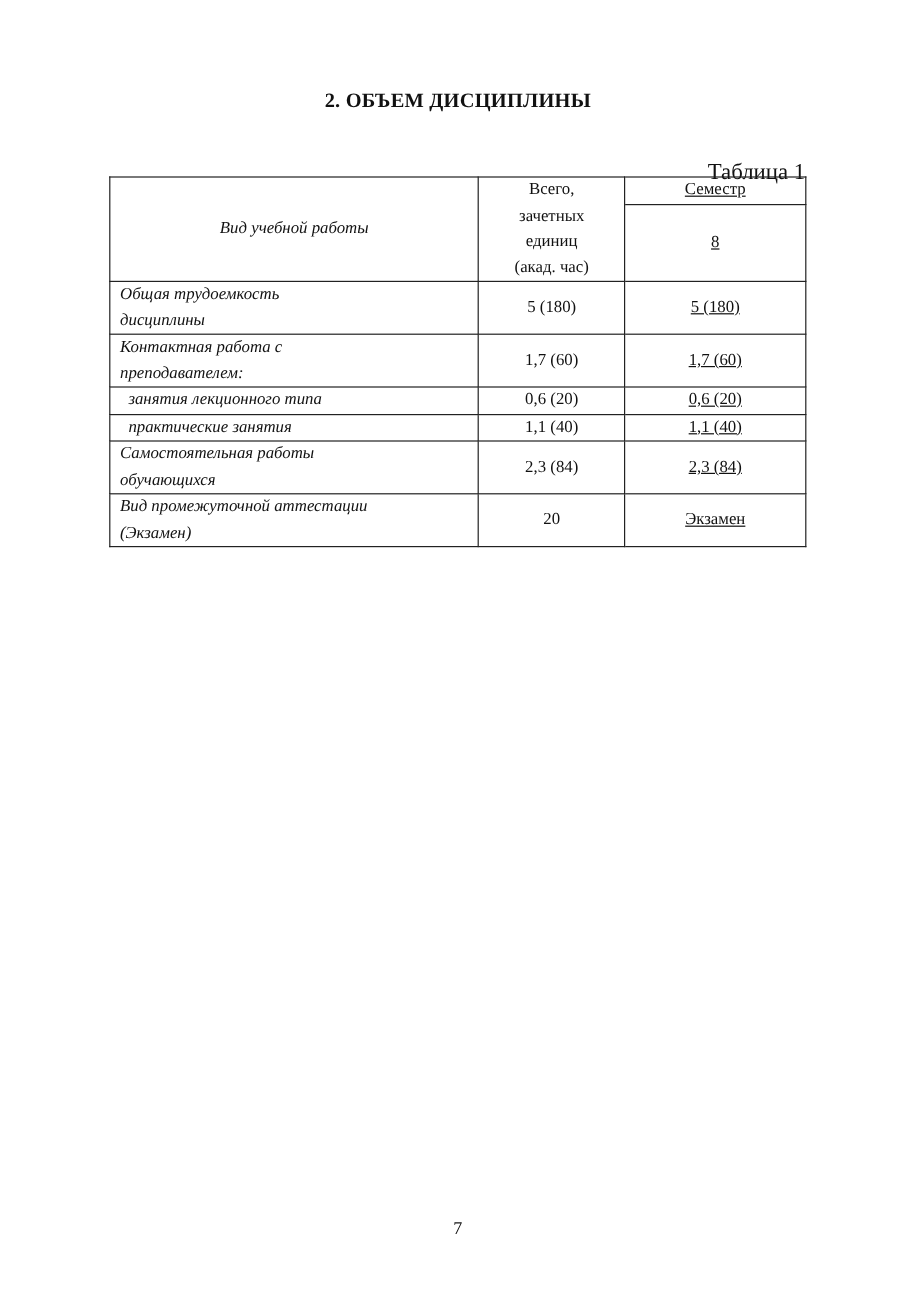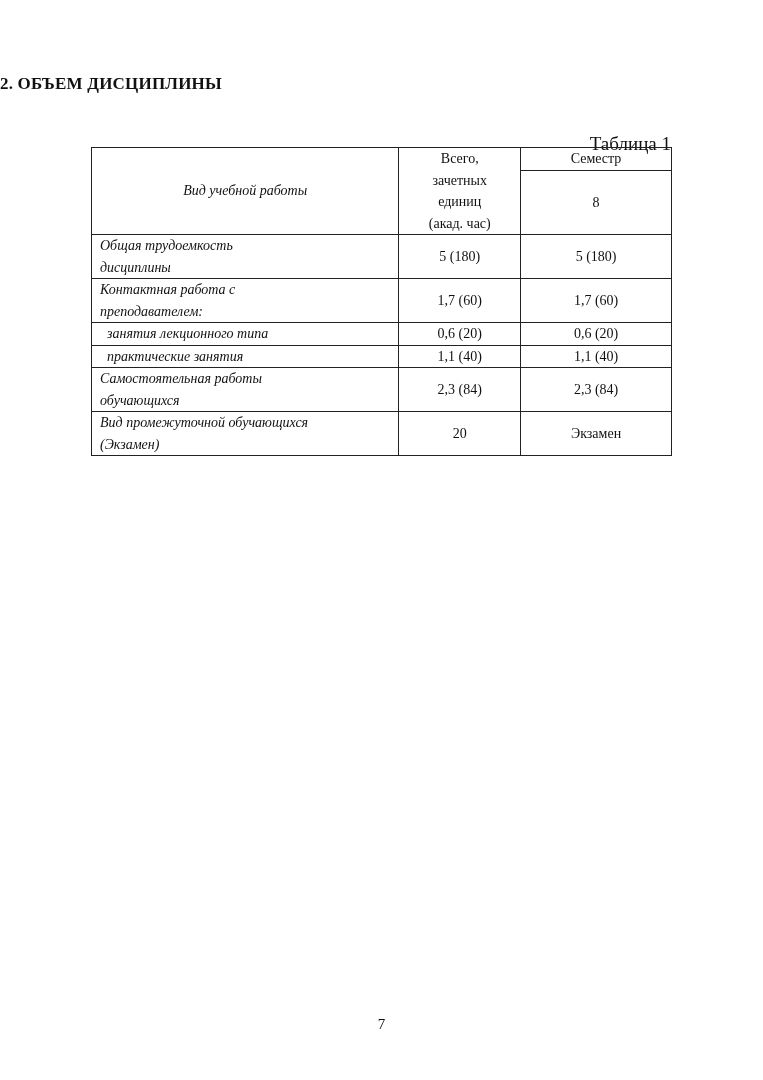--- a/index.html
+++ b/index.html
@@ -1,26 +1,26 @@
 <!DOCTYPE html>
 <html><head>
 <meta charset="utf-8">
 <style>
   html, body { margin: 0; padding: 0; background: #ffffff; }
   body { width: 763px; height: 1080px; position: relative; overflow: hidden;
          font-family: "Liberation Serif", "DejaVu Serif", serif; color: #111; }
-  .title { position: absolute; top: 74px; left: 0; width: 763px; text-align: left;
+  .title { position: absolute; top: 74px; left: 0; width: 763px; text-align: center;
            font-weight: bold; font-size: 17px; letter-spacing: 0.2px; }
   .caption { position: absolute; top: 133px; right: 92px; font-size: 19px; }
   table { position: absolute; top: 147px; left: 91px; width: 581px;
           border-collapse: collapse; font-size: 14px; }
   td { border: 1.5px solid #222; padding: 0 8px; vertical-align: middle; line-height: 21.5px; }
   .c1 { width: 288px; text-align: left; font-style: italic; }
   .c2 { width: 106px; text-align: center; }
-  .c3 { width: 136px; text-align: center; }
+  .c3 { width: 136px; text-align: center; text-decoration: underline; }
   .indent { padding-left: 15px; }
   .head-left { text-align: center; }
   .pagenum { position: absolute; top: 1016px; left: 0; width: 763px; text-align: center; font-size: 15px; }
 </style>
 </head>
 <body>
 
 <div class="title">2. ОБЪЕМ ДИСЦИПЛИНЫ</div>
 <div class="caption">Таблица 1</div>
 
@@ -73,21 +73,21 @@
   <tr>
     <td class="c1">
       <div>Самостоятельная работы</div>
       <div>обучающихся</div>
     </td>
     <td class="c2">2,3 (84)</td>
     <td class="c3">2,3 (84)</td>
   </tr>
   <tr>
     <td class="c1">
-      <div>Вид промежуточной обучающихся</div>
+      <div>Вид промежуточной аттестации</div>
       <div>(Экзамен)</div>
     </td>
     <td class="c2">20</td>
     <td class="c3">Экзамен</td>
   </tr>
 </tbody>
   </table>
 
 <div class="pagenum">7</div>
 

